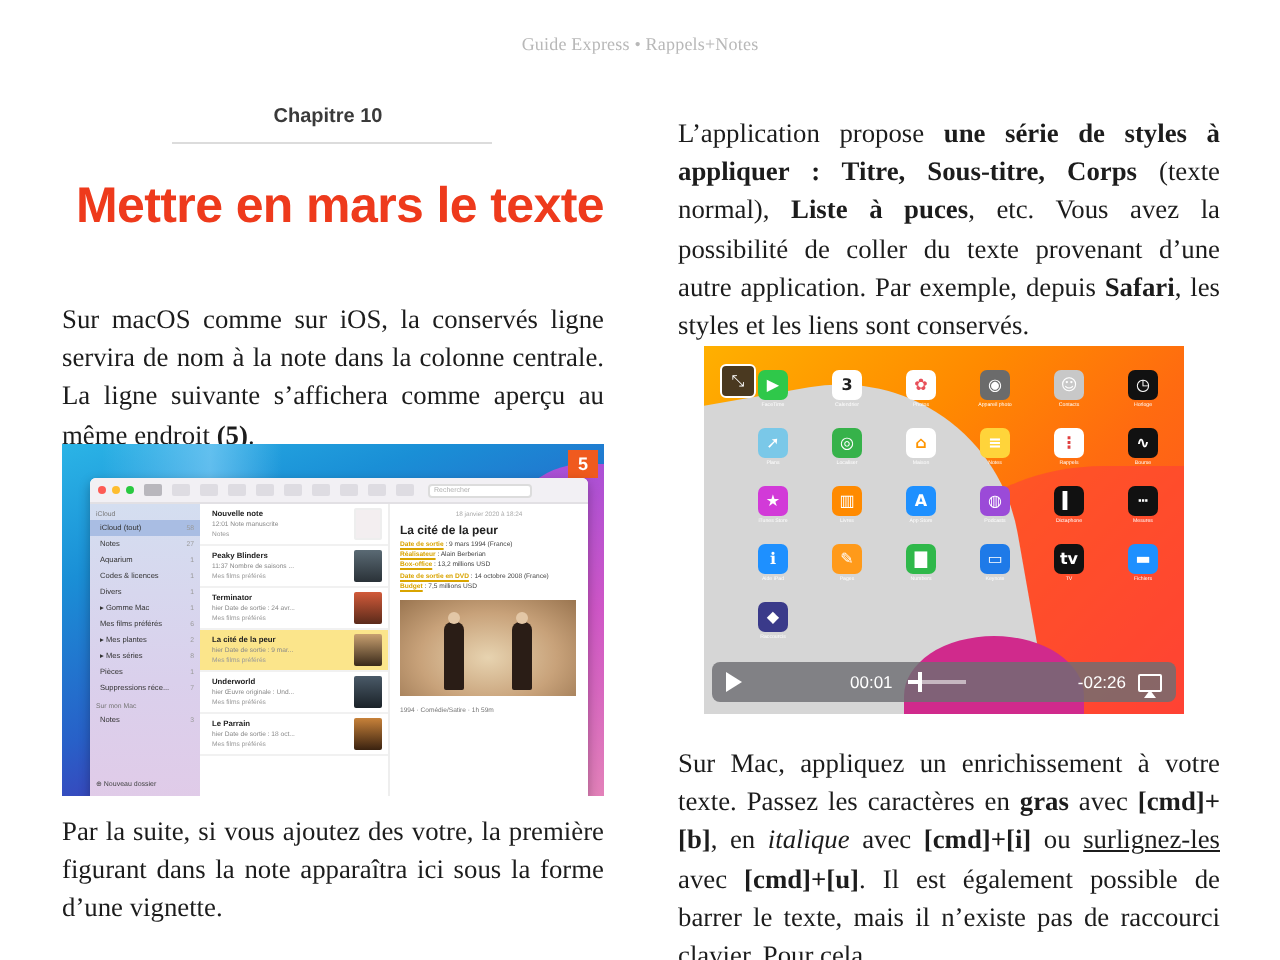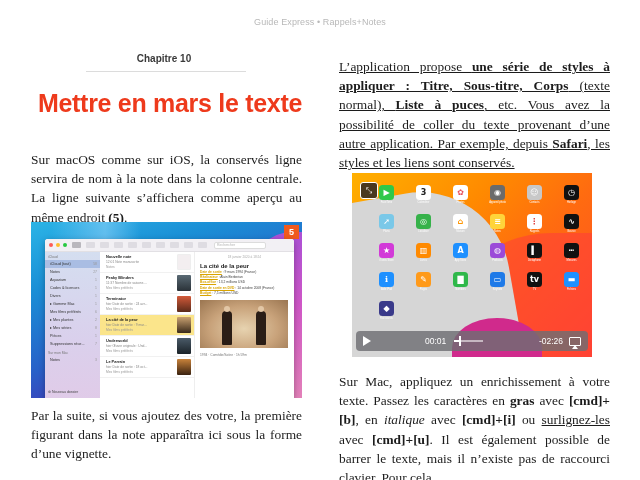--- a/index.html
+++ b/index.html
@@ -1,21 +1,21 @@
 <!DOCTYPE html>
 <html><head>
 <meta charset="utf-8">
 <style>
   * { box-sizing: border-box; margin: 0; padding: 0; }
   html, body { width: 640px; height: 480px; overflow: hidden; background: #ffffff; }
   body { position: relative; font-family: "Liberation Serif", "DejaVu Serif", serif; color: #1a1a1a; }
 
   .running-header {
     position: absolute; left: 0; top: 17px; width: 640px; text-align: center;
-    font-family: Liberation Sans, sans-serif; font-size: 9px; color: #b8b8b8; letter-spacing: 0.1px;
+    font-family: Liberation Serif, serif; font-size: 9px; color: #b8b8b8; letter-spacing: 0.1px;
   }
 
   .chapter-label {
     position: absolute; left: 84px; top: 53px; width: 160px; text-align: center;
     font-family: "Liberation Sans", sans-serif; font-size: 10px; font-weight: bold; color: #3a3a3a;
   }
   .chapter-rule {
     position: absolute; left: 86px; top: 71px; width: 160px; height: 1px; background: #dcdcdc;
   }
   .chapter-title {
@@ -23,21 +23,21 @@
     font-family: "Liberation Sans", sans-serif; font-size: 25px; font-weight: bold; color: #ee3a1c; letter-spacing: -0.3px;
   }
 
   .para {
     position: absolute; font-size: 13.4px; line-height: 19.2px; text-align: justify; color: #1c1c1c;
   }
   .para b { font-weight: bold; }
   .para u { }
   #p1 { left: 31px; top: 150px; width: 271px; }
   #p2 { left: 31px; top: 406px; width: 271px; }
-  #p3 { left: 339px; top: 57px; width: 271px; text-decoration: underline; }
+  #p3 { left: 339px; top: 57px; width: 271px; }
   #p4 { left: 339px; top: 372px; width: 271px; }
 
   
   .notes-shot {
     position: absolute; left: 31px; top: 222px; width: 271px; height: 176px; overflow: hidden;
     background: linear-gradient(160deg, #2bb4e6 0%, #1a8fd6 25%, #2860c8 55%, #4a2cb0 80%, #6a2bb8 100%);
   }
   .notes-shot .wall-pink {
     position: absolute; right: -20px; top: 10px; width: 70px; height: 190px;
     background: linear-gradient(170deg, #b64ad8 0%, #e058c8 40%, #f59ab5 100%); border-radius: 40px 0 0 0; opacity: 0.9;

